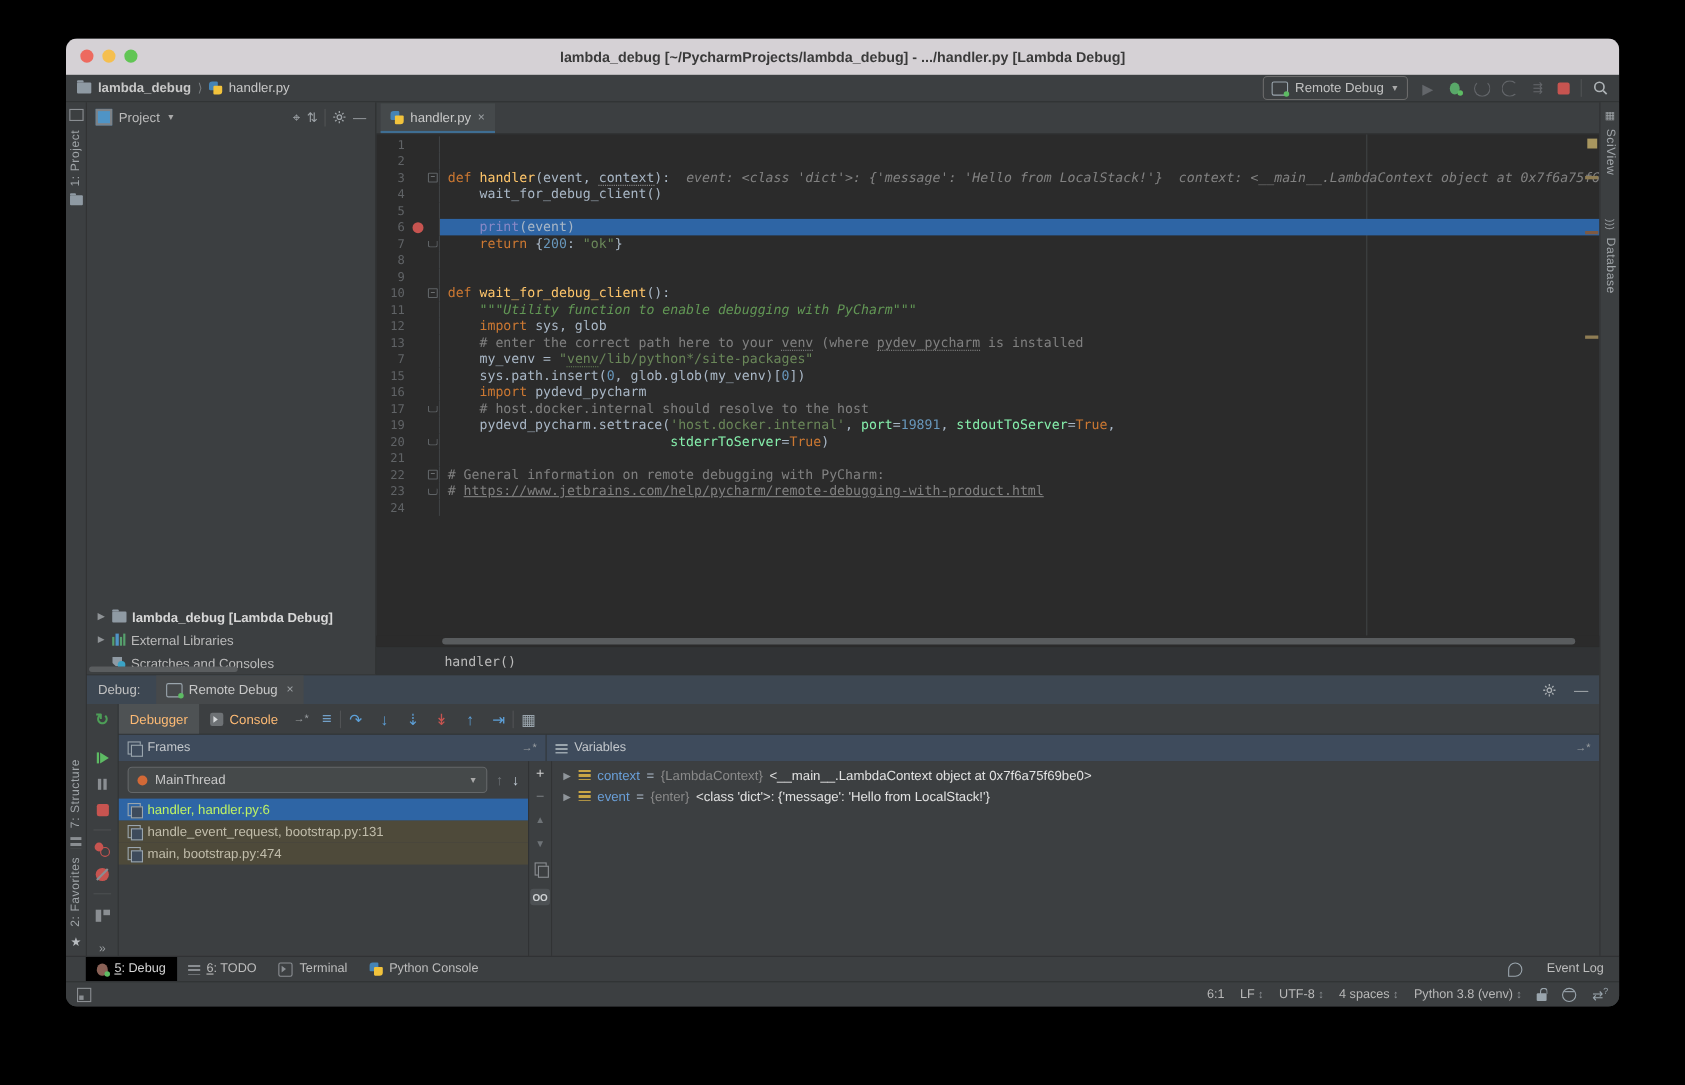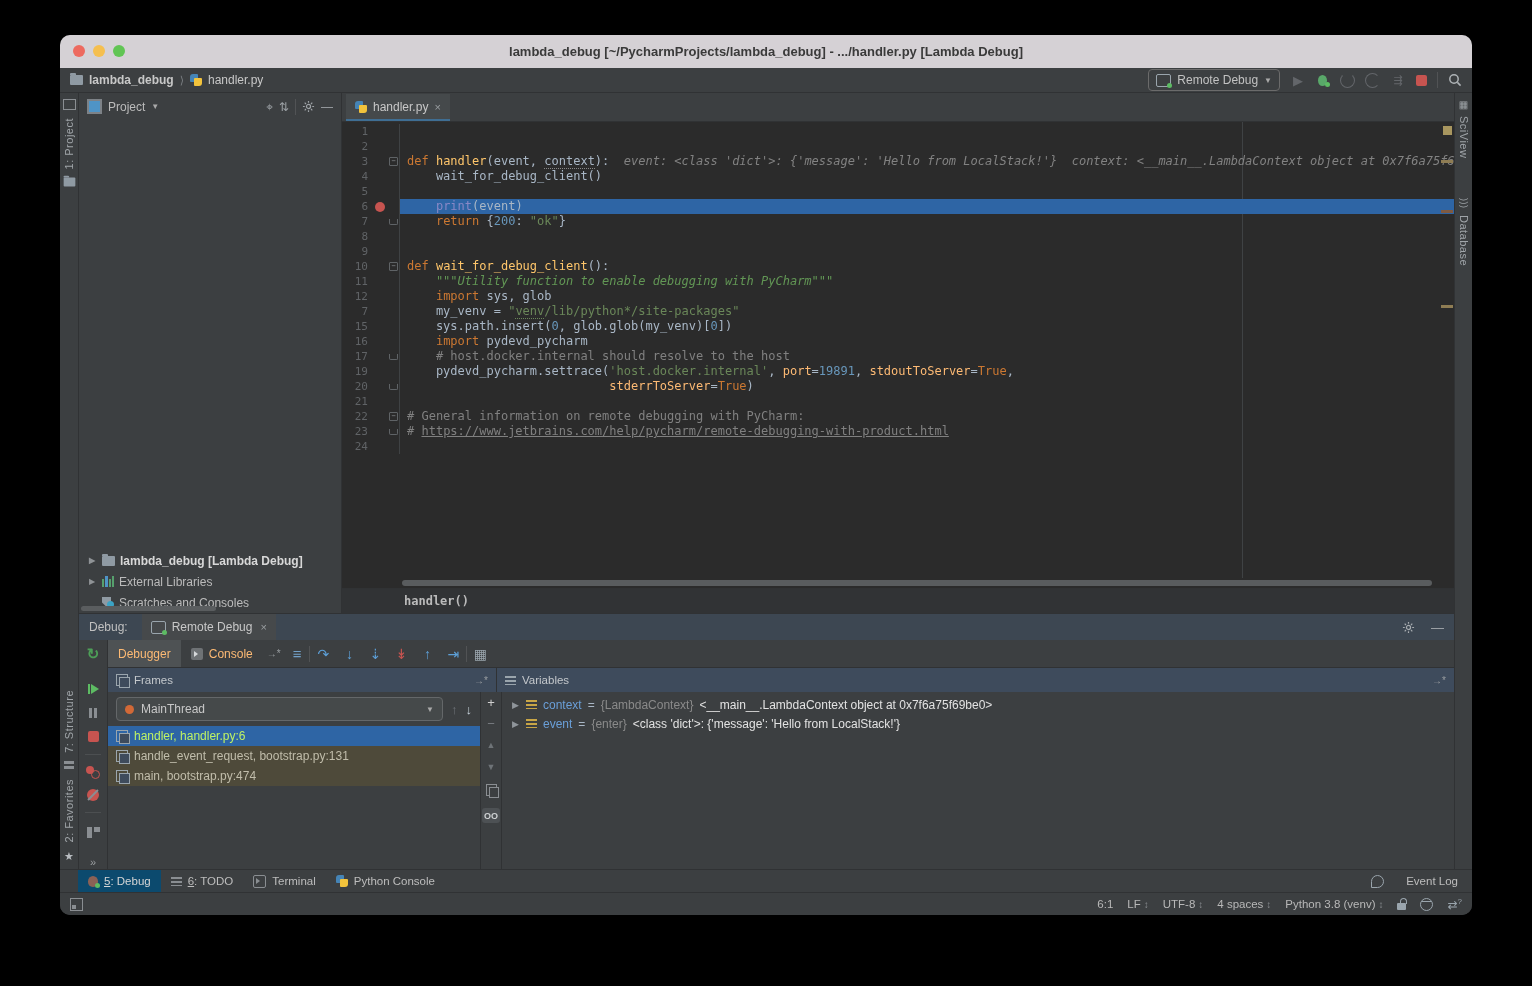--- a/index.html
+++ b/index.html
@@ -68,32 +68,32 @@
   .g-num{width:26px;flex:none;text-align:right;color:#606366;font-size:11px;padding-right:4px;}
   .g-ico{width:16px;flex:none;display:flex;align-items:center;justify-content:center;}
   .bp{width:10px;height:10px;border-radius:50%;background:#c75450;}
   .g-fold{width:11px;flex:none;border-right:1px solid #3f4244;display:flex;align-items:center;justify-content:center;}
   .fold-open{width:7px;height:7px;border:1px solid #5f6366;border-radius:1px;color:#8f9396;font-size:7px;line-height:6px;text-align:center;}
   .fold-end{width:7px;height:5px;border:1px solid #5f6366;border-top:none;border-radius:0 0 2px 2px;}
   .codecell{flex:1;padding-left:7px;overflow:hidden;}
   .code-line.exec .codecell{background:#2e65a5;}
   .tok-kw{color:#cc7832}.tok-fn{color:#ffc66b}.tok-pl{color:#a9b7c6}.tok-str{color:#6a8759}
   .tok-num{color:#6897bb}.tok-cm{color:#808080}.tok-doc{color:#629755;font-style:italic}
-  .tok-bi{color:#8888c6}.tok-named{color:#fdba74}
+  .tok-bi{color:#8888c6}.tok-named{color:#86efac}
   .tok-hint{color:#828282;font-style:italic}
   .tok-cmL{color:#808080;text-decoration:underline}
   .tok-strU{color:#6a8759;border-bottom:1px dotted #6a8759}
   .tok-cmU{color:#808080;border-bottom:1px dotted #7a7a7a}
   .tok-arg{color:#a9b7c6;border-bottom:1px dotted #888}
   .stripe-mark{position:absolute;right:1px;width:12px;height:3px;background:#8f7d54;}
   .stripe-top{position:absolute;right:2px;top:4px;width:9px;height:9px;background:#a8965f;}
   .hscroll{height:10px;background:#2b2b2b;position:relative;flex:none;}
   .hthumb{position:absolute;left:60px;top:2px;width:1030px;height:6px;border-radius:3px;background:#595c5e;}
   .ctxbar{height:24px;background:#313335;border-top:1px solid #303234;display:flex;align-items:center;
-    font-family:"DejaVu Sans Mono",monospace;font-size:12px;color:#bbbbbb;padding-left:62px;flex:none;font-weight:bold;}
+    font-family:"DejaVu Sans Mono",monospace;font-size:12px;color:#bbbbbb;padding-left:62px;flex:none;}
   
   .debugwin{flex:1;border-top:1px solid #303234;display:flex;flex-direction:column;min-height:0;}
   .dheader{height:26px;background:#3d4752;display:flex;align-items:center;padding:0 10px;gap:4px;flex:none;}
   .dheader .lbl{color:#c0c0c0;font-size:12px;margin-right:10px;}
   .dsessiontab{height:26px;display:flex;align-items:center;gap:6px;background:#46494b;padding:0 9px;color:#c8c8c8;font-size:12px;}
   .dsessiontab .x{color:#9a9ea1;font-size:11px;margin-left:2px;}
   .ic-rc{width:13px;height:11px;border:1px solid #9aa5ad;border-radius:2px;position:relative;flex:none;}
   .ic-rc:before{content:"";position:absolute;right:-2px;bottom:-2px;width:5px;height:5px;border-radius:50%;background:#5dbb63;}
   .dheader .grow{flex:1}
   .dheader .hico{color:#a6abaf;font-size:13px;margin-left:12px;}
@@ -159,21 +159,21 @@
   .var-row{height:19px;display:flex;align-items:center;gap:6px;padding-left:10px;font-size:12px;white-space:nowrap;}
   .var-row .arr{color:#8f959a;font-size:9px;width:8px;}
   .ic-var{width:11px;height:9px;background:repeating-linear-gradient(#c9a646 0 2px,transparent 2px 4px);flex:none;}
   .vname{color:#6a9fd8;}
   .veq{color:#a9b7c6}
   .vtype{color:#8a8a8a}
   .vval{color:#e2e2e2}
   
   .bottombar{height:22px;background:#3c3f41;border-top:1px solid #303234;display:flex;align-items:stretch;padding-left:18px;flex:none;font-size:11.5px;color:#bdbdbd;}
   .btab{display:flex;align-items:center;gap:6px;padding:0 10px;}
-  .btab.active{background:#0c4a6e;color:#d6d6d6;}
+  .btab.active{background:#000000;color:#d6d6d6;}
   .btab u{text-decoration:underline}
   .ic-bug{width:10px;height:11px;border-radius:50% 50% 45% 45%;background:#8a6156;position:relative;}
   .ic-bug:before{content:"";position:absolute;right:-2px;bottom:-1px;width:5px;height:5px;border-radius:50%;background:#5dbb63;}
   .ic-todo{width:11px;height:9px;background:repeating-linear-gradient(#8a8e92 0 2px,transparent 2px 4px);}
   .ic-term{width:11px;height:11px;border:1px solid #8a8e92;border-radius:2px;position:relative;}
   .ic-term:before{content:"";position:absolute;left:2px;top:2px;width:0;height:0;border-left:4px solid #8a8e92;border-top:3px solid transparent;border-bottom:3px solid transparent;}
   .bbar-right{margin-left:auto;display:flex;align-items:center;gap:22px;padding-right:14px;}
   .ic-bubble{width:11px;height:11px;border:1.5px solid #9aa5ad;border-radius:50% 50% 50% 0;}
   .statusbar{height:22px;background:#3c3f41;border-top:1px solid #303234;display:flex;align-items:center;padding:0 10px;flex:none;font-size:11.5px;color:#b8b8b8;}
   .ic-toggle{width:11px;height:11px;border:1px solid #8a8e92;position:relative;}
@@ -307,20 +307,21 @@
                 <div class="code-line"><span class="g-num">3</span><span class="g-ico"></span><span class="g-fold"><span class="fold-open">−</span></span><span class="codecell"><span class="tok-kw">def </span><span class="tok-fn">handler</span><span class="tok-pl">(event, </span><span class="tok-arg">context</span><span class="tok-pl">):</span><span class="tok-hint">  event: &lt;class 'dict'&gt;: {'message': 'Hello from LocalStack!'}  context: &lt;__main__.LambdaContext object at 0x7f6a75f69be0&gt;</span></span></div>
                 <div class="code-line"><span class="g-num">4</span><span class="g-ico"></span><span class="g-fold"></span><span class="codecell"><span class="tok-pl">    wait_for_debug_client()</span></span></div>
                 <div class="code-line"><span class="g-num">5</span><span class="g-ico"></span><span class="g-fold"></span><span class="codecell"></span></div>
                 <div class="code-line exec"><span class="g-num">6</span><span class="g-ico"><span class="bp"></span></span><span class="g-fold"></span><span class="codecell"><span class="tok-pl">    </span><span class="tok-bi">print</span><span class="tok-pl">(event)</span></span></div>
                 <div class="code-line"><span class="g-num">7</span><span class="g-ico"></span><span class="g-fold"><span class="fold-end"></span></span><span class="codecell"><span class="tok-pl">    </span><span class="tok-kw">return </span><span class="tok-pl">{</span><span class="tok-num">200</span><span class="tok-pl">: </span><span class="tok-str">"ok"</span><span class="tok-pl">}</span></span></div>
                 <div class="code-line"><span class="g-num">8</span><span class="g-ico"></span><span class="g-fold"></span><span class="codecell"></span></div>
                 <div class="code-line"><span class="g-num">9</span><span class="g-ico"></span><span class="g-fold"></span><span class="codecell"></span></div>
                 <div class="code-line"><span class="g-num">10</span><span class="g-ico"></span><span class="g-fold"><span class="fold-open">−</span></span><span class="codecell"><span class="tok-kw">def </span><span class="tok-fn">wait_for_debug_client</span><span class="tok-pl">():</span></span></div>
                 <div class="code-line"><span class="g-num">11</span><span class="g-ico"></span><span class="g-fold"></span><span class="codecell"><span class="tok-doc">    """Utility function to enable debugging with PyCharm"""</span></span></div>
                 <div class="code-line"><span class="g-num">12</span><span class="g-ico"></span><span class="g-fold"></span><span class="codecell"><span class="tok-pl">    </span><span class="tok-kw">import </span><span class="tok-pl">sys, glob</span></span></div>
+                <div class="code-line"><span class="g-num">13</span><span class="g-ico"></span><span class="g-fold"></span><span class="codecell"><span class="tok-cm">    # enter the correct path here to your </span><span class="tok-cmU">venv</span><span class="tok-cm"> (where </span><span class="tok-cmU">pydev_pycharm</span><span class="tok-cm"> is installed</span></span></div>
                 <div class="code-line"><span class="g-num">7</span><span class="g-ico"></span><span class="g-fold"></span><span class="codecell"><span class="tok-pl">    my_venv = </span><span class="tok-str">"</span><span class="tok-strU">venv</span><span class="tok-str">/lib/python*/site-packages"</span></span></div>
                 <div class="code-line"><span class="g-num">15</span><span class="g-ico"></span><span class="g-fold"></span><span class="codecell"><span class="tok-pl">    sys.path.insert(</span><span class="tok-num">0</span><span class="tok-pl">, glob.glob(my_venv)[</span><span class="tok-num">0</span><span class="tok-pl">])</span></span></div>
                 <div class="code-line"><span class="g-num">16</span><span class="g-ico"></span><span class="g-fold"></span><span class="codecell"><span class="tok-pl">    </span><span class="tok-kw">import </span><span class="tok-pl">pydevd_pycharm</span></span></div>
                 <div class="code-line"><span class="g-num">17</span><span class="g-ico"></span><span class="g-fold"><span class="fold-end"></span></span><span class="codecell"><span class="tok-cm">    # host.docker.internal should resolve to the host</span></span></div>
                 <div class="code-line"><span class="g-num">19</span><span class="g-ico"></span><span class="g-fold"></span><span class="codecell"><span class="tok-pl">    pydevd_pycharm.settrace(</span><span class="tok-str">'host.docker.internal'</span><span class="tok-pl">, </span><span class="tok-named">port</span><span class="tok-pl">=</span><span class="tok-num">19891</span><span class="tok-pl">, </span><span class="tok-named">stdoutToServer</span><span class="tok-pl">=</span><span class="tok-kw">True</span><span class="tok-pl">,</span></span></div>
                 <div class="code-line"><span class="g-num">20</span><span class="g-ico"></span><span class="g-fold"><span class="fold-end"></span></span><span class="codecell"><span class="tok-pl">                            </span><span class="tok-named">stderrToServer</span><span class="tok-pl">=</span><span class="tok-kw">True</span><span class="tok-pl">)</span></span></div>
                 <div class="code-line"><span class="g-num">21</span><span class="g-ico"></span><span class="g-fold"></span><span class="codecell"></span></div>
                 <div class="code-line"><span class="g-num">22</span><span class="g-ico"></span><span class="g-fold"><span class="fold-open">−</span></span><span class="codecell"><span class="tok-cm"># General information on remote debugging with PyCharm:</span></span></div>
                 <div class="code-line"><span class="g-num">23</span><span class="g-ico"></span><span class="g-fold"><span class="fold-end"></span></span><span class="codecell"><span class="tok-cm"># </span><span class="tok-cmL">https://www.jetbrains.com/help/pycharm/remote-debugging-with-product.html</span></span></div>
                 <div class="code-line"><span class="g-num">24</span><span class="g-ico"></span><span class="g-fold"></span><span class="codecell"></span></div>

